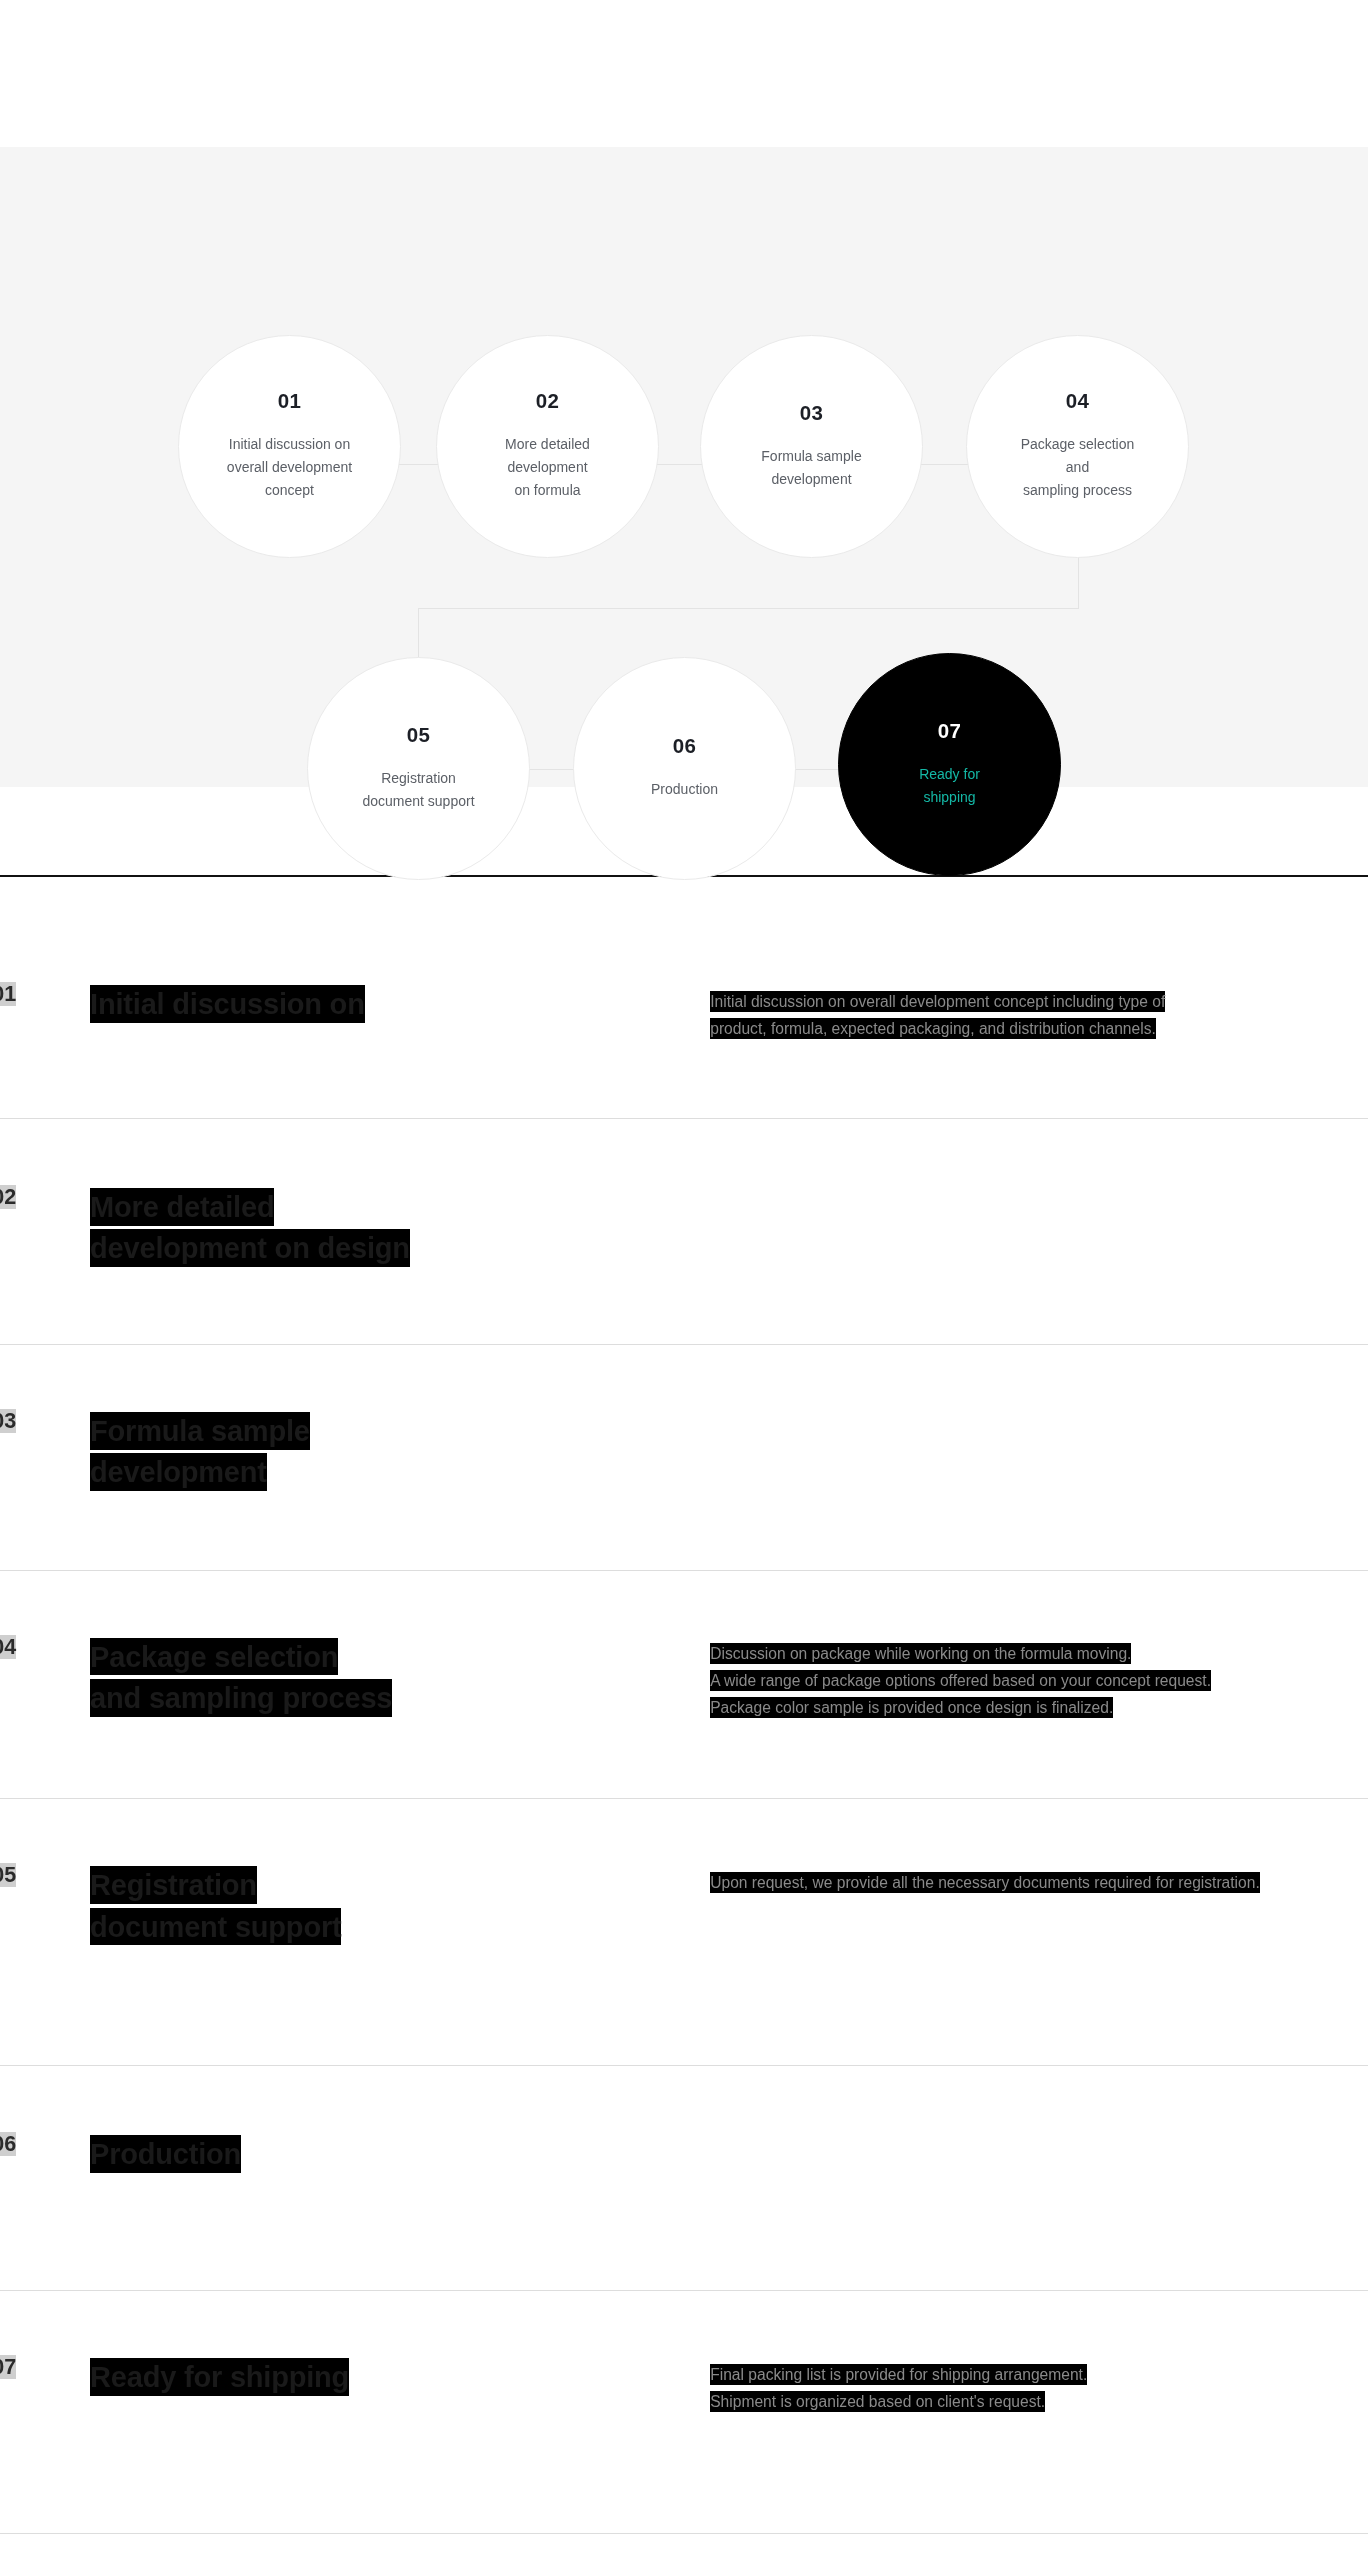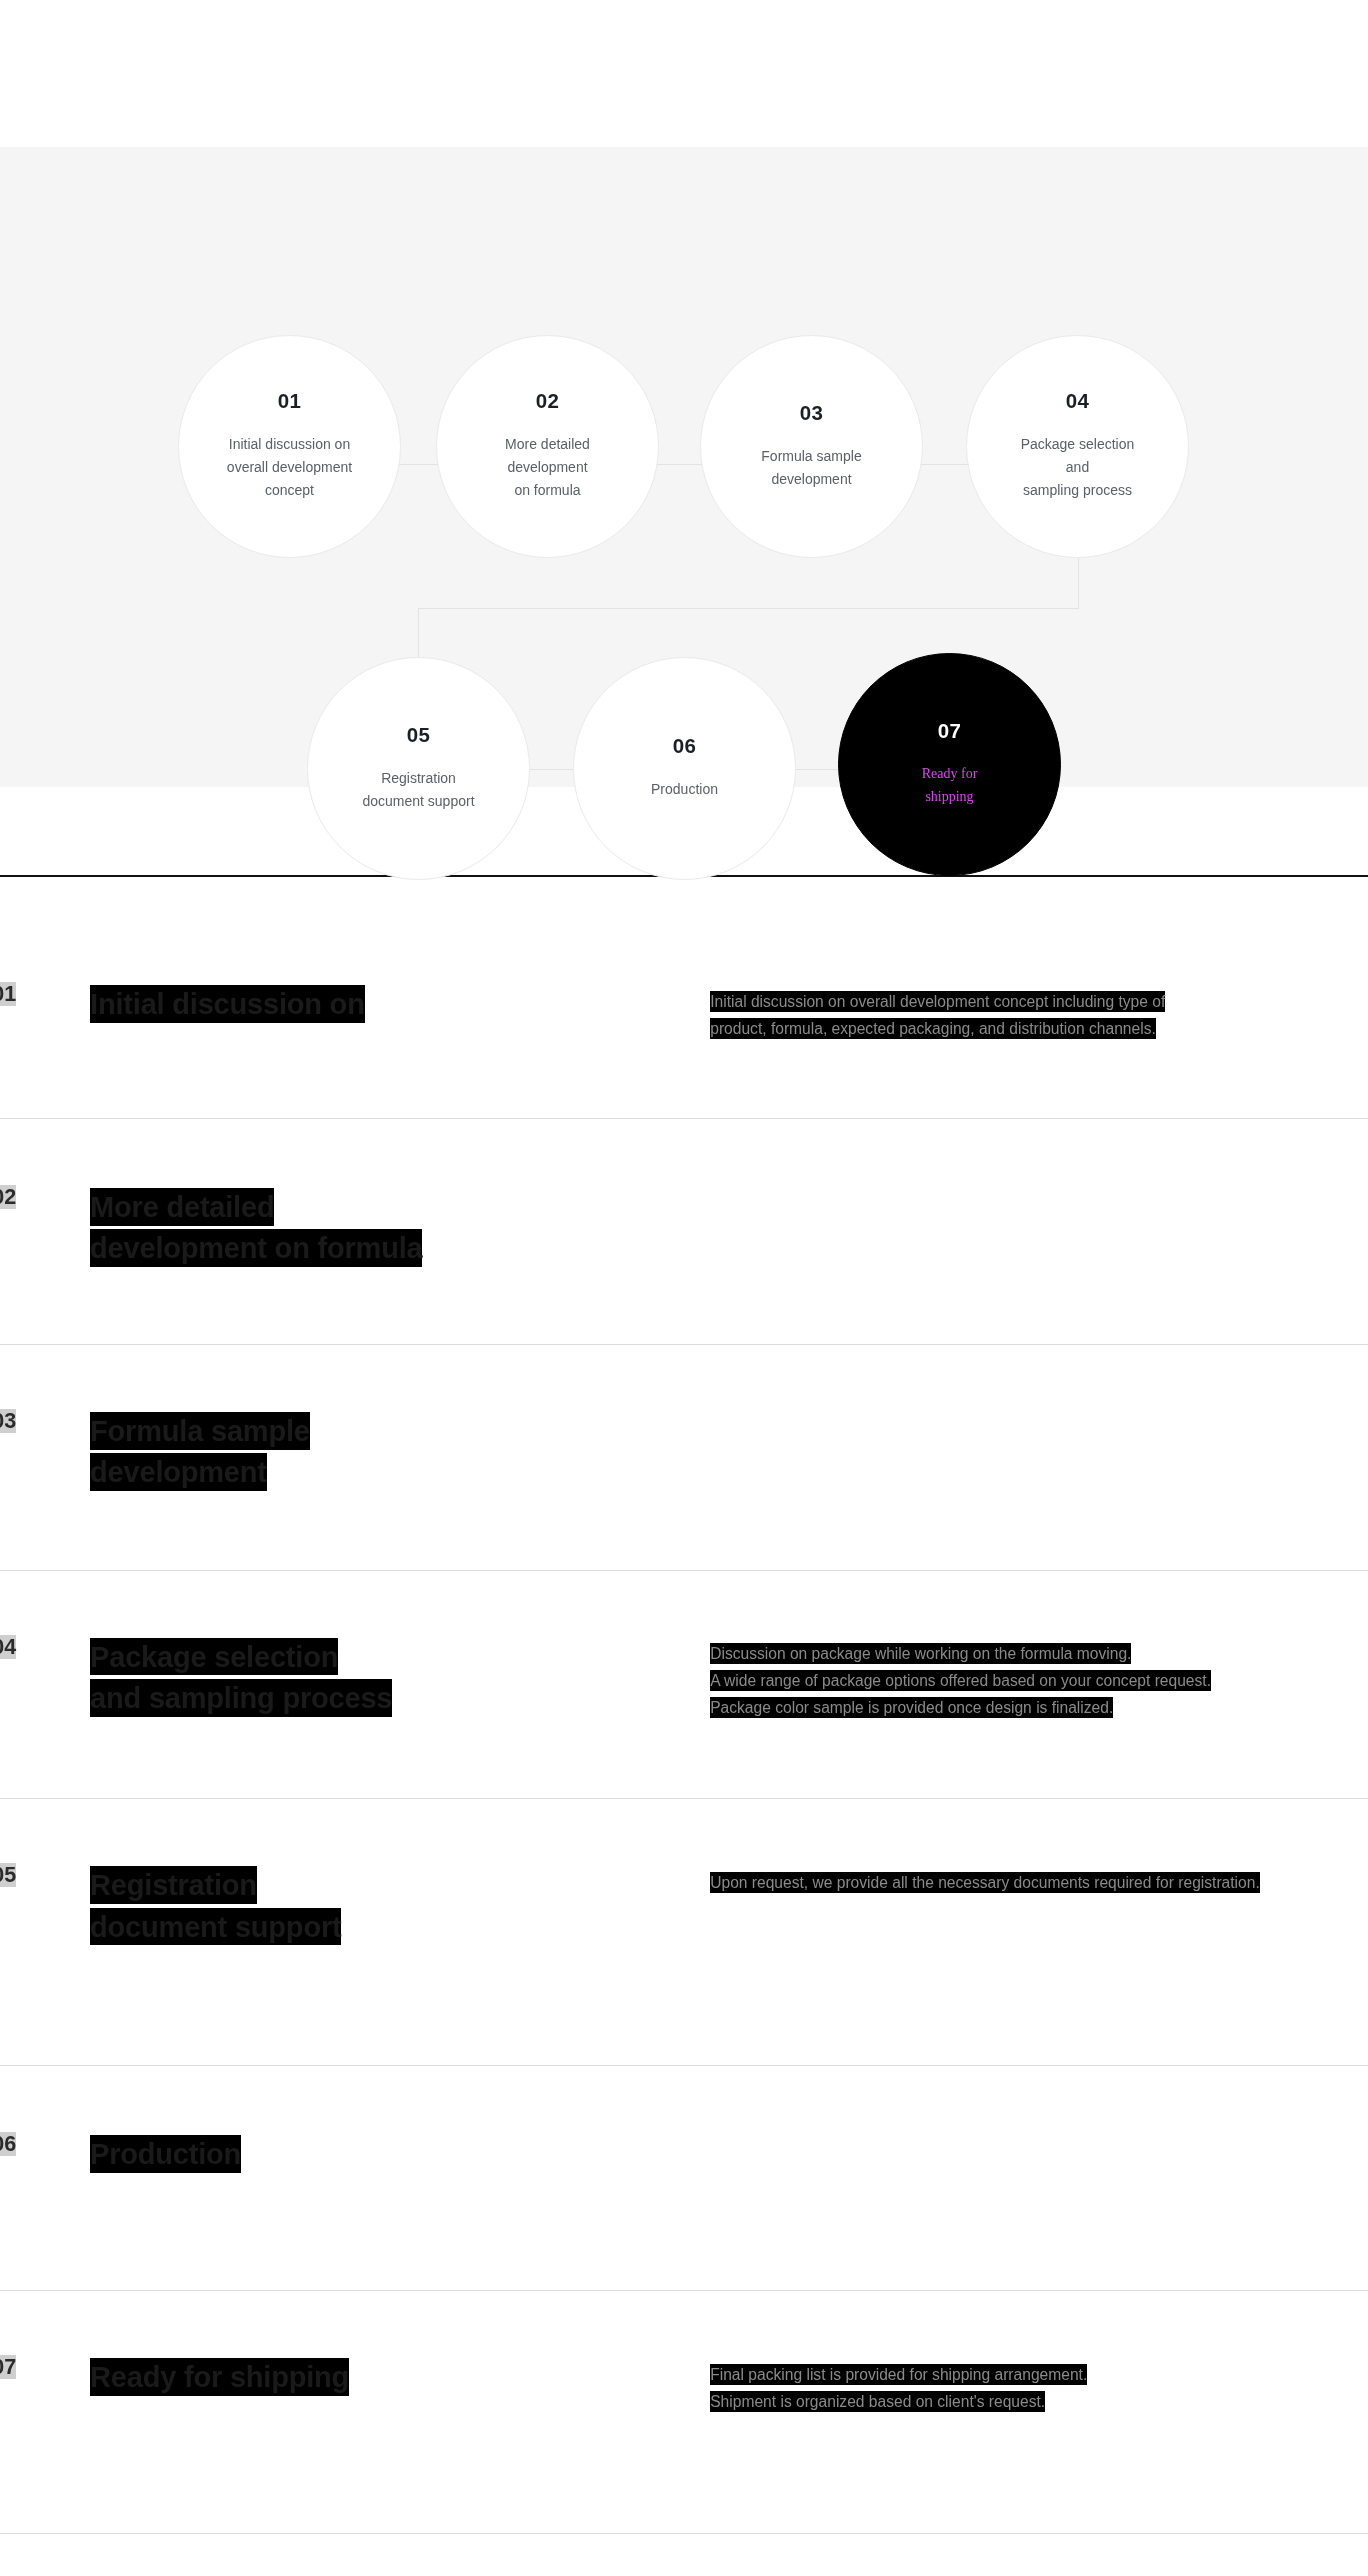--- a/index.html
+++ b/index.html
@@ -70,21 +70,21 @@
   .node.dark .node-num { color: #ffffff; }
 
   .node-label {
     font-size: 14px;
     line-height: 1.62;
     color: #5b5f66;
     font-weight: 400;
     padding: 0 13.7px;
     white-space: pre-line;
   }
-  .node.dark .node-label { color: #d946ef; font-family: Liberation Serif, serif; }
+  .node.dark .node-label { color: #14b8a6; }
 
   
   .list-section {
     position: absolute;
     left: 0;
     top: 875px;
     width: 1368px;
   }
 
   .top-rule {
@@ -233,21 +233,21 @@
     <div class="row-desc">
       <span class="sel">Initial discussion on overall development concept including type of</span><br>
       <span class="sel">product, formula, expected packaging, and distribution channels.</span>
     </div>
   </div>
 
   <div class="row row-2">
     <div class="row-num"><span class="sel">02</span></div>
     <div class="row-title">
       <span class="sel">More detailed</span><br>
-      <span class="sel">development on formula</span>
+      <span class="sel">development on design</span>
     </div>
   </div>
 
   <div class="row row-3">
     <div class="row-num"><span class="sel">03</span></div>
     <div class="row-title">
       <span class="sel">Formula sample</span><br>
       <span class="sel">development</span>
     </div>
   </div>

